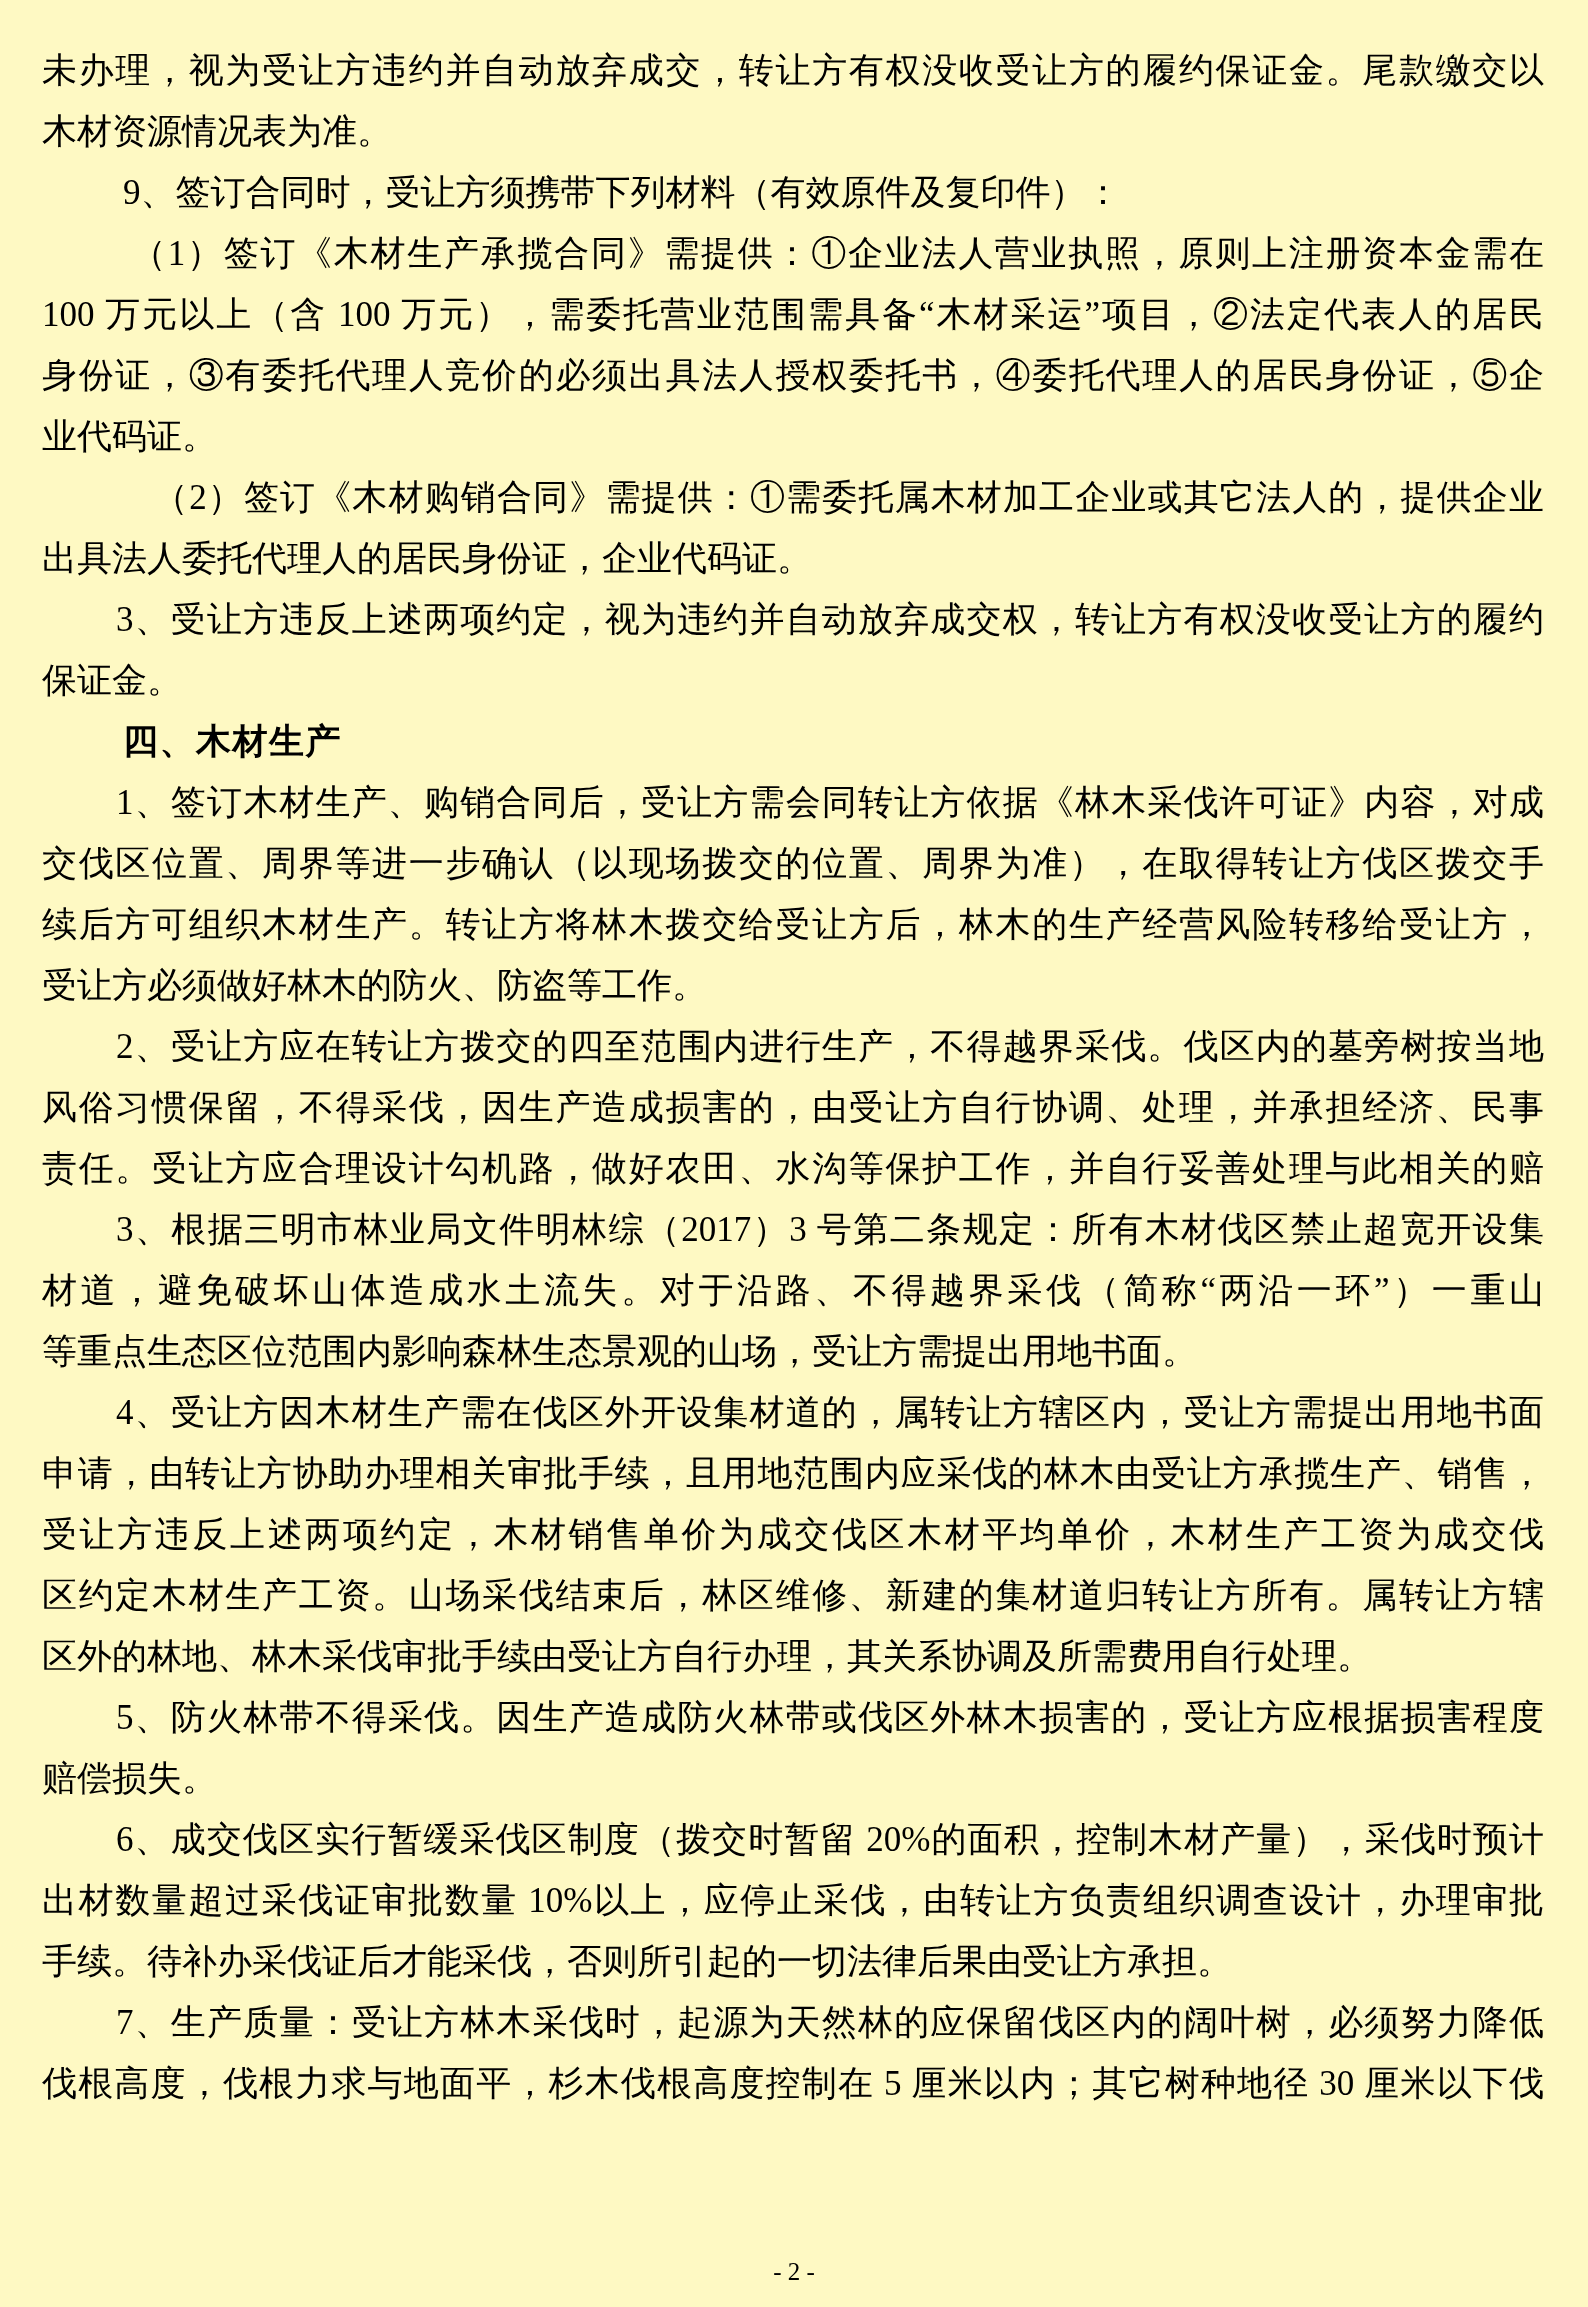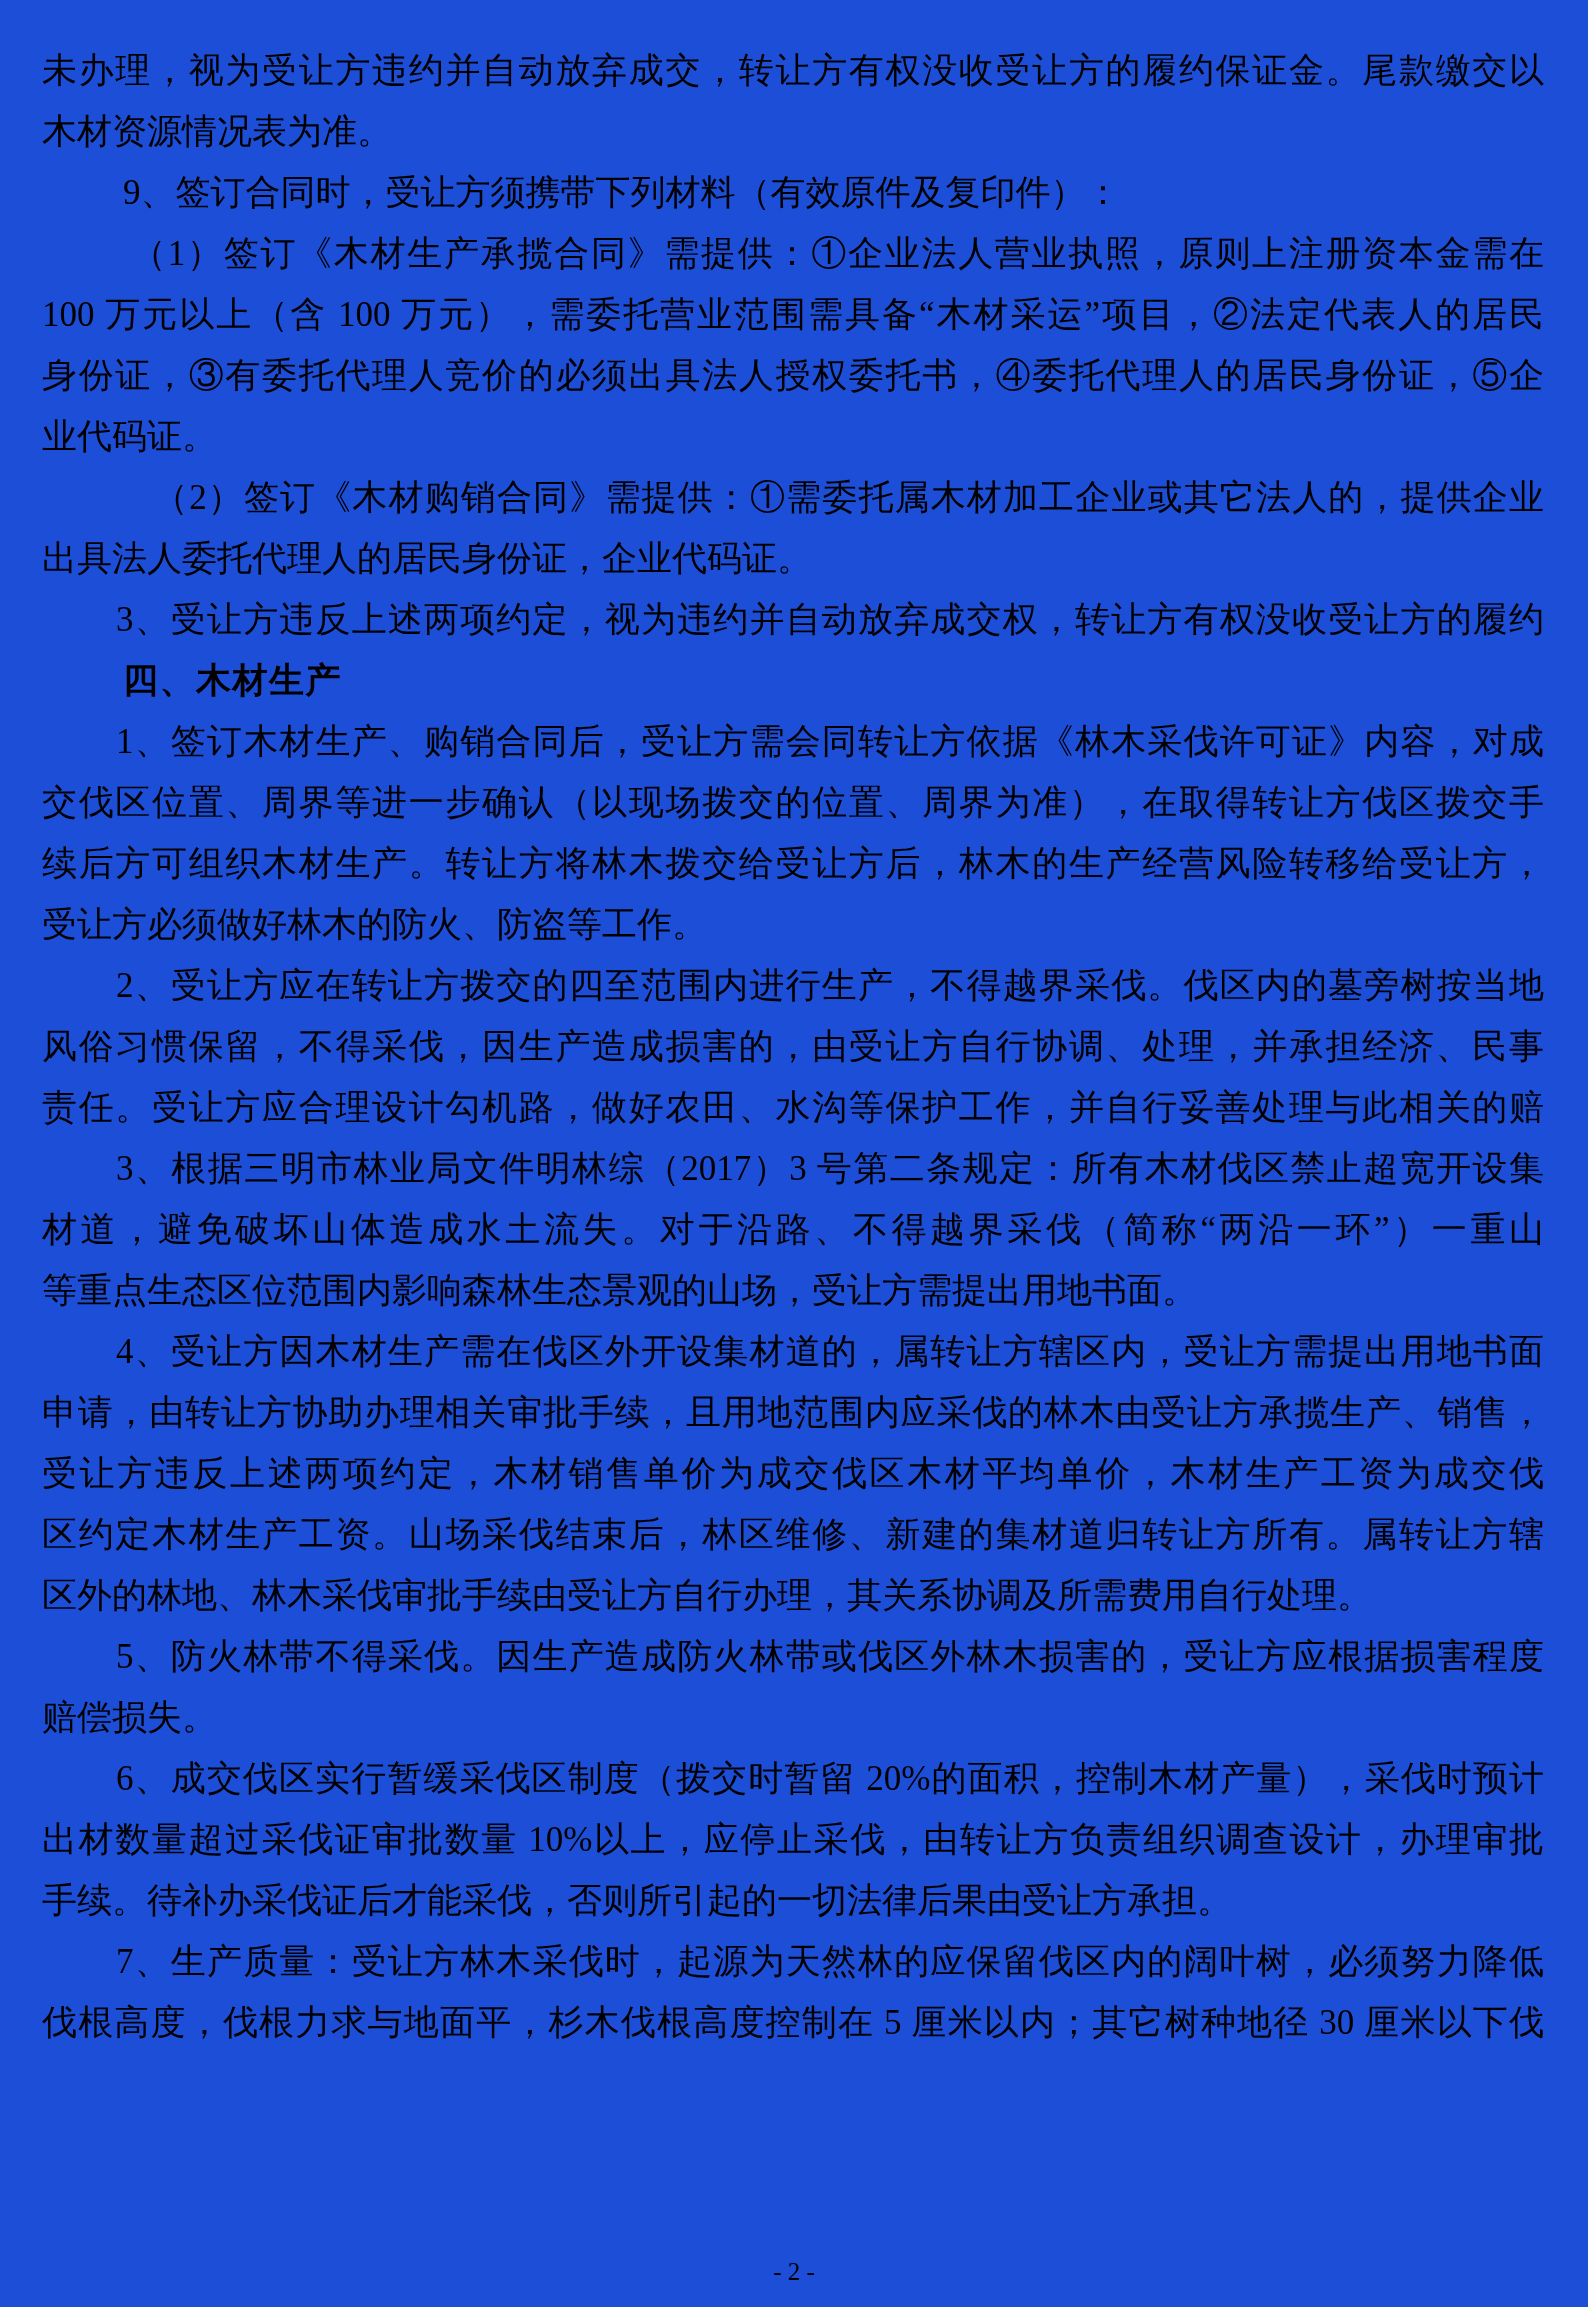--- a/index.html
+++ b/index.html
@@ -4,21 +4,21 @@
 <style>
   html, body {
     margin: 0;
     padding: 0;
     background: #ffffff;
   }
   .page {
     position: relative;
     width: 1588px;
     height: 2307px;
-    background: #1d4ed8;
+    background: #fef9c3;
     color: #000000;
     font-family: "Liberation Serif", "DejaVu Serif", serif;
     overflow: hidden;
   }
   .content {
     position: absolute;
     left: 42px;
     top: 40px;
     width: 1502px;
   }
@@ -59,20 +59,21 @@
   <div class="line fill">未办理，视为受让方违约并自动放弃成交，转让方有权没收受让方的履约保证金。尾款缴交以</div>
       <div class="line">木材资源情况表为准。</div>
       <div class="line" style="text-indent: 81px;">9、签订合同时，受让方须携带下列材料（有效原件及复印件）：</div>
       <div class="line fill" style="text-indent: 89px;">（1）签订《木材生产承揽合同》需提供：①企业法人营业执照，原则上注册资本金需在</div>
       <div class="line fill">100 万元以上（含 100 万元），需委托营业范围需具备“木材采运”项目，②法定代表人的居民</div>
       <div class="line fill">身份证，③有委托代理人竞价的必须出具法人授权委托书，④委托代理人的居民身份证，⑤企</div>
       <div class="line">业代码证。</div>
       <div class="line fill" style="text-indent: 111px;">（2）签订《木材购销合同》需提供：①需委托属木材加工企业或其它法人的，提供企业</div>
       <div class="line">出具法人委托代理人的居民身份证，企业代码证。</div>
       <div class="line fill" style="text-indent: 74px;">3、受让方违反上述两项约定，视为违约并自动放弃成交权，转让方有权没收受让方的履约</div>
+      <div class="line">保证金。</div>
       <div class="line bold" style="text-indent: 81px;">四、木材生产</div>
       <div class="line fill" style="text-indent: 74px;">1、签订木材生产、购销合同后，受让方需会同转让方依据《林木采伐许可证》内容，对成</div>
       <div class="line fill">交伐区位置、周界等进一步确认（以现场拨交的位置、周界为准），在取得转让方伐区拨交手</div>
       <div class="line fill">续后方可组织木材生产。转让方将林木拨交给受让方后，林木的生产经营风险转移给受让方，</div>
       <div class="line">受让方必须做好林木的防火、防盗等工作。</div>
       <div class="line fill" style="text-indent: 74px;">2、受让方应在转让方拨交的四至范围内进行生产，不得越界采伐。伐区内的墓旁树按当地</div>
       <div class="line fill">风俗习惯保留，不得采伐，因生产造成损害的，由受让方自行协调、处理，并承担经济、民事</div>
       <div class="line fill">责任。受让方应合理设计勾机路，做好农田、水沟等保护工作，并自行妥善处理与此相关的赔</div>
       <div class="line fill" style="text-indent: 74px;">3、根据三明市林业局文件明林综（2017）3 号第二条规定：所有木材伐区禁止超宽开设集</div>
       <div class="line fill">材道，避免破坏山体造成水土流失。对于沿路、不得越界采伐（简称“两沿一环”）一重山</div>

